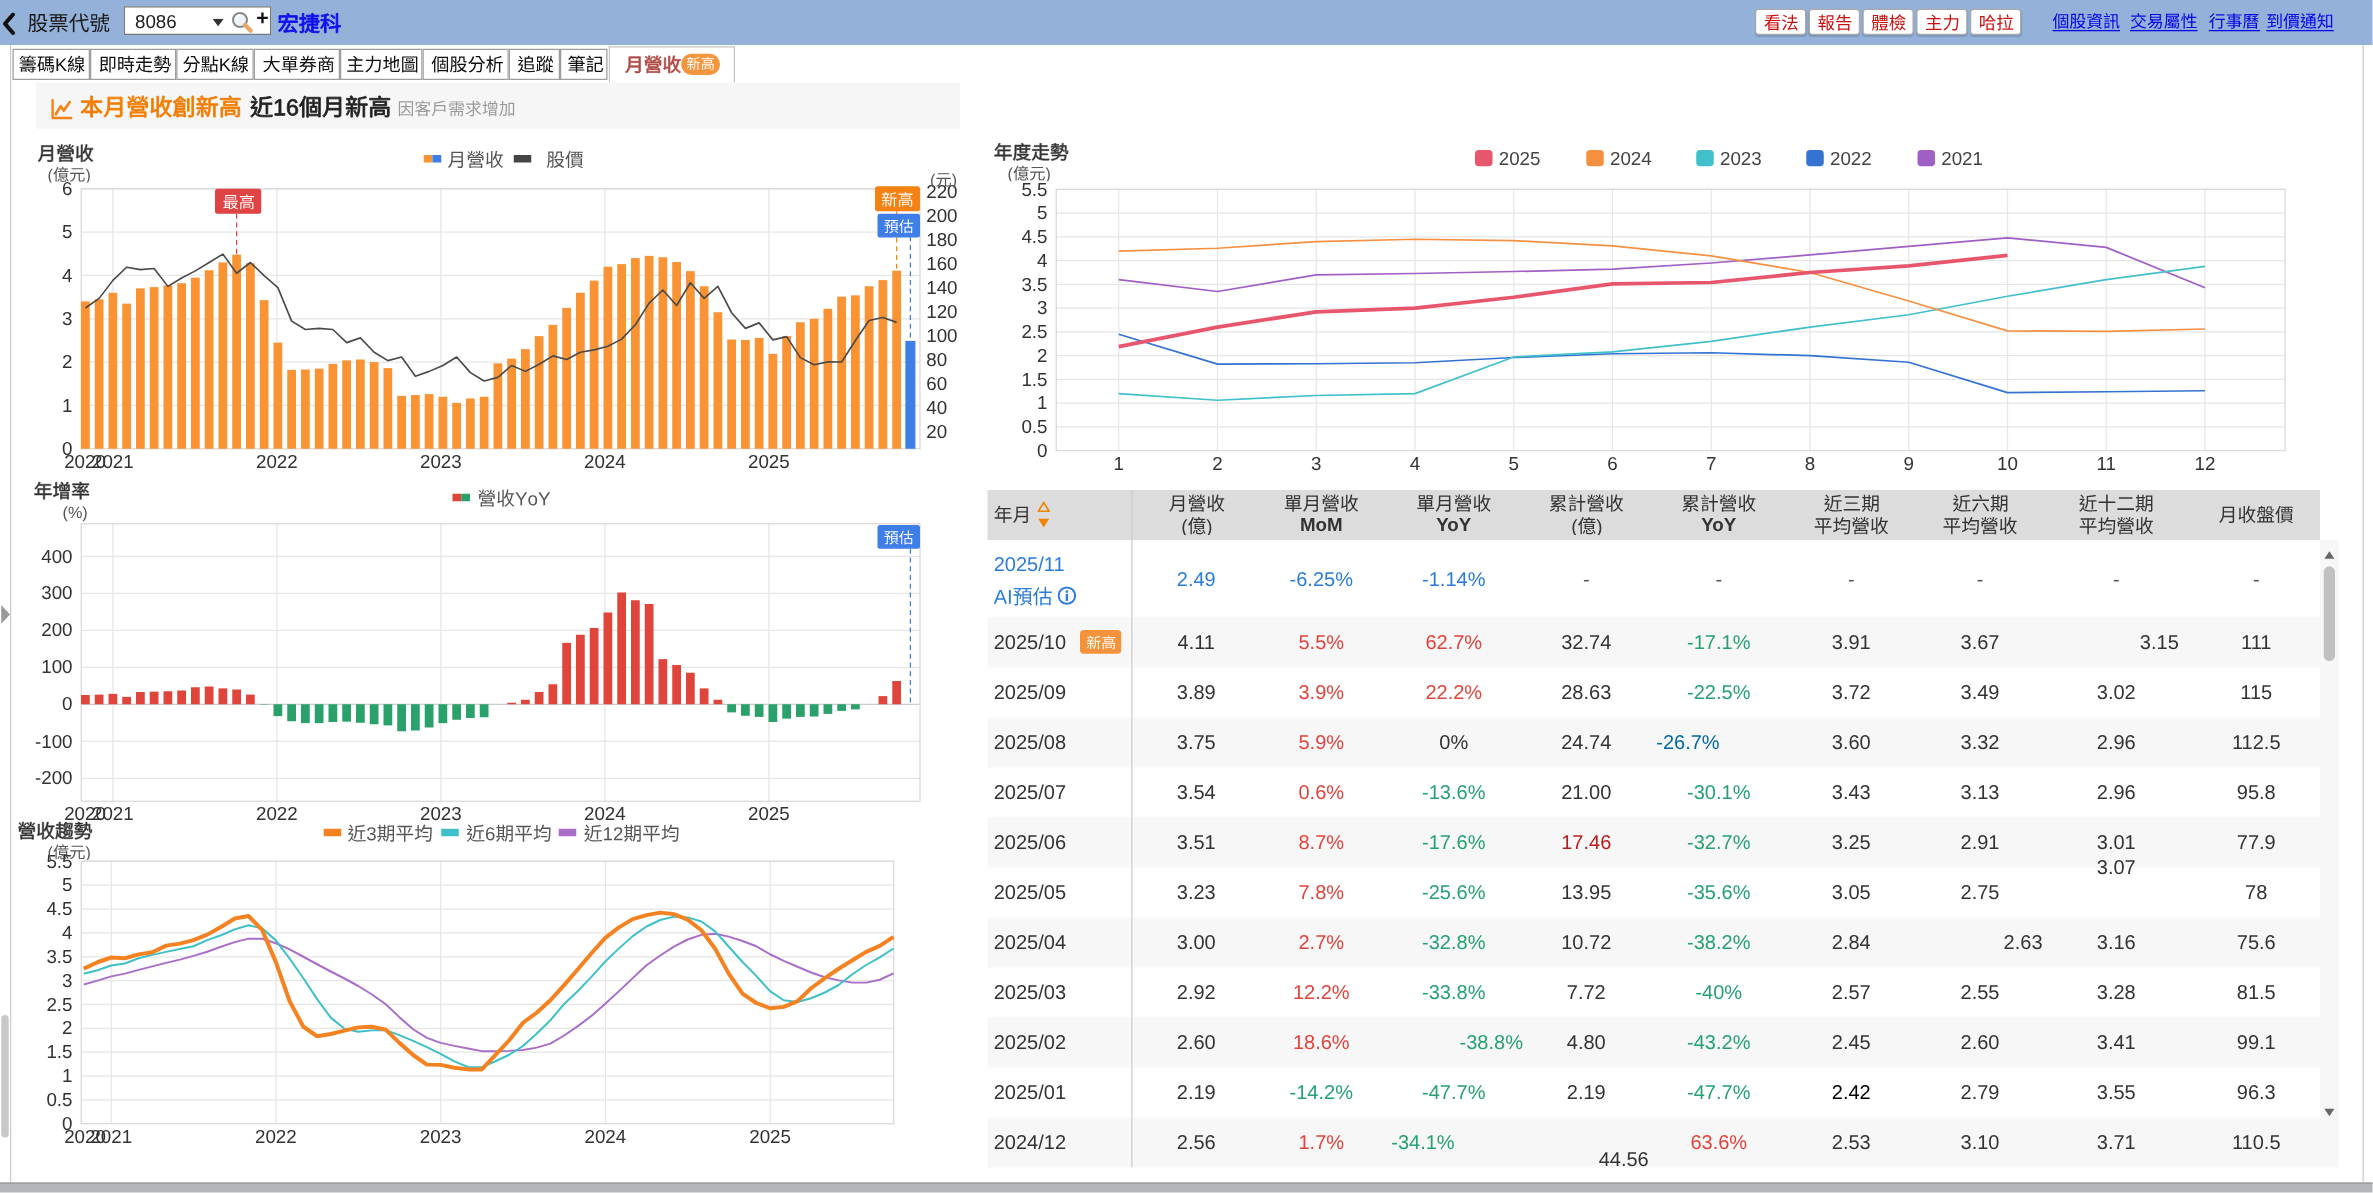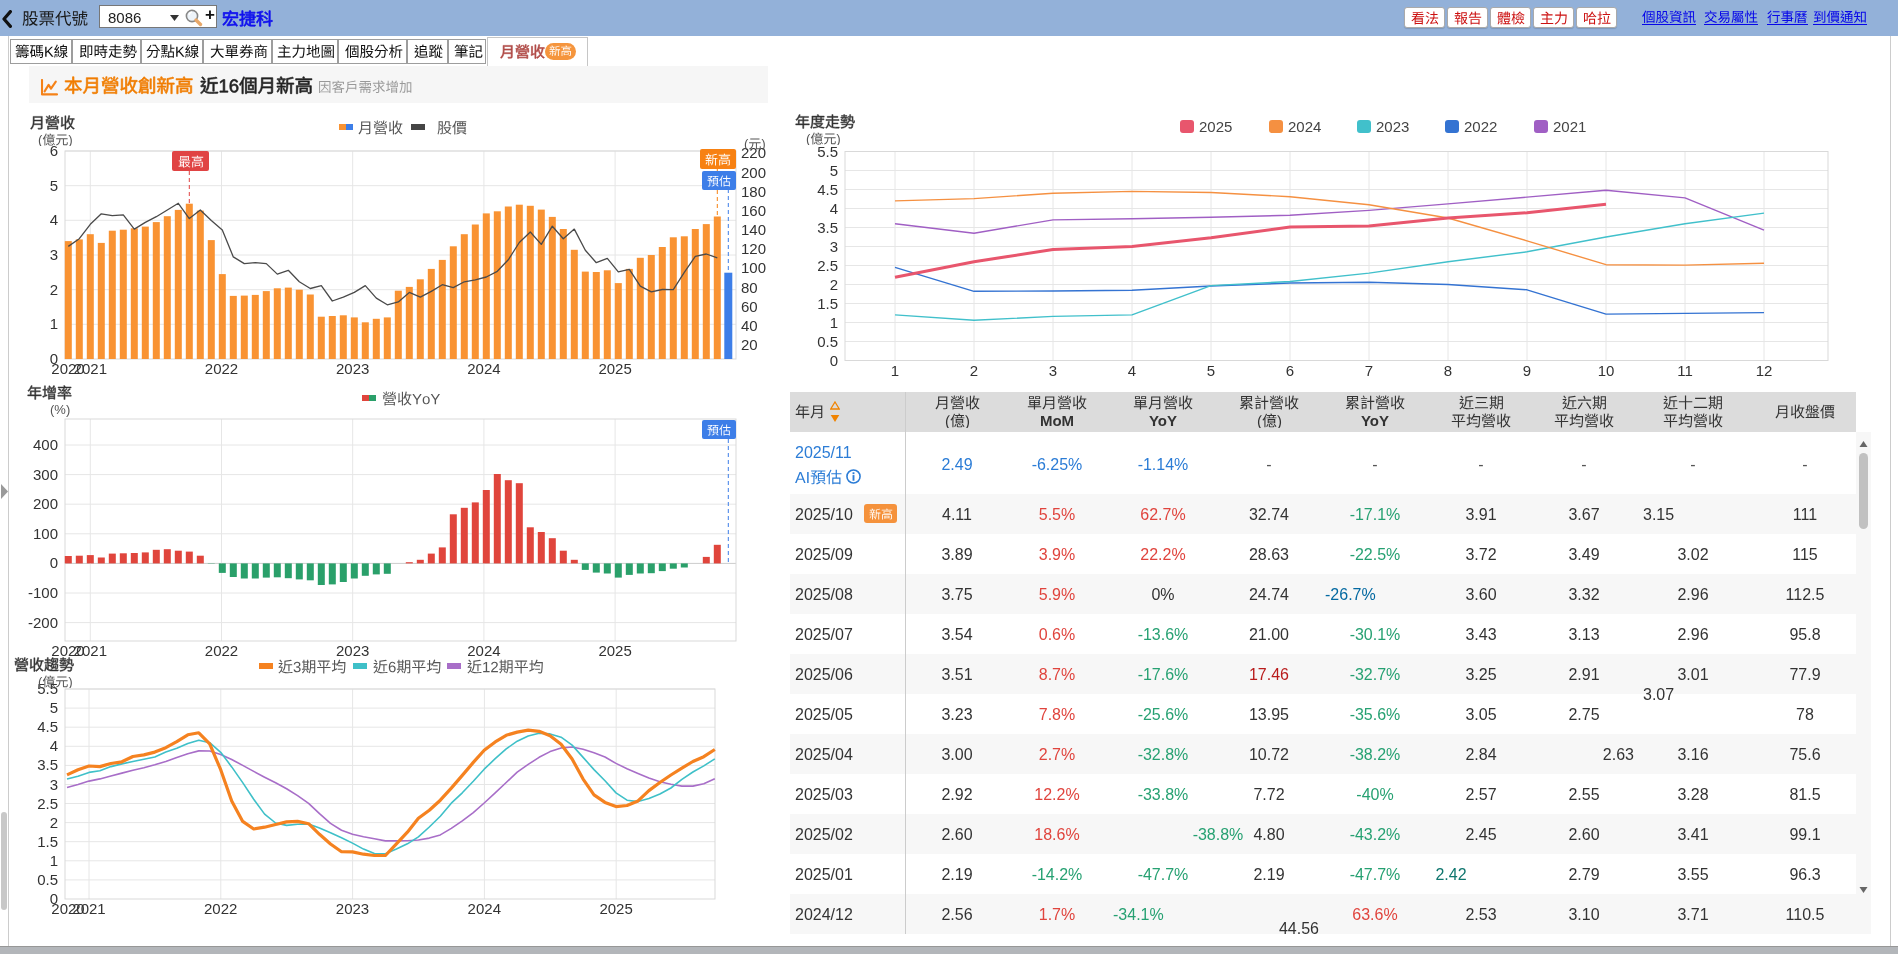--- a/index.html
+++ b/index.html
@@ -924,21 +924,21 @@
       <use href="#g9ad8" x="1000"></use>
     </g>
   </svg>
 <div style="position:absolute;left:907px;top:506px;width:100px;text-align:center;font:16px 'Liberation Sans',sans-serif;color:#333">4.11</div>
 <div style="position:absolute;left:1007px;top:506px;width:100px;text-align:center;font:16px 'Liberation Sans',sans-serif;color:#e0443d">5.5%</div>
 <div style="position:absolute;left:1113px;top:506px;width:100px;text-align:center;font:16px 'Liberation Sans',sans-serif;color:#e0443d">62.7%</div>
 <div style="position:absolute;left:1219px;top:506px;width:100px;text-align:center;font:16px 'Liberation Sans',sans-serif;color:#333">32.74</div>
 <div style="position:absolute;left:1325px;top:506px;width:100px;text-align:center;font:16px 'Liberation Sans',sans-serif;color:#26a172">-17.1%</div>
 <div style="position:absolute;left:1431px;top:506px;width:100px;text-align:center;font:16px 'Liberation Sans',sans-serif;color:#333">3.91</div>
 <div style="position:absolute;left:1534px;top:506px;width:100px;text-align:center;font:16px 'Liberation Sans',sans-serif;color:#333">3.67</div>
-<div style="position:absolute;left:1643px;top:506px;width:100px;text-align:left;font:16px 'Liberation Sans',sans-serif;color:#333">3.15</div>
+<div style="position:absolute;left:1643px;top:506px;width:100px;text-align:right;font:16px 'Liberation Sans',sans-serif;color:#333">3.15</div>
 <div style="position:absolute;left:1755px;top:506px;width:100px;text-align:center;font:16px 'Liberation Sans',sans-serif;color:#333">111</div>
 <div style="position:absolute;left:795px;top:546px;font:16px 'Liberation Sans',sans-serif;color:#333">2025/09</div>
 <div style="position:absolute;left:907px;top:546px;width:100px;text-align:center;font:16px 'Liberation Sans',sans-serif;color:#333">3.89</div>
 <div style="position:absolute;left:1007px;top:546px;width:100px;text-align:center;font:16px 'Liberation Sans',sans-serif;color:#e0443d">3.9%</div>
 <div style="position:absolute;left:1113px;top:546px;width:100px;text-align:center;font:16px 'Liberation Sans',sans-serif;color:#e0443d">22.2%</div>
 <div style="position:absolute;left:1219px;top:546px;width:100px;text-align:center;font:16px 'Liberation Sans',sans-serif;color:#333">28.63</div>
 <div style="position:absolute;left:1325px;top:546px;width:100px;text-align:center;font:16px 'Liberation Sans',sans-serif;color:#26a172">-22.5%</div>
 <div style="position:absolute;left:1431px;top:546px;width:100px;text-align:center;font:16px 'Liberation Sans',sans-serif;color:#333">3.72</div>
 <div style="position:absolute;left:1534px;top:546px;width:100px;text-align:center;font:16px 'Liberation Sans',sans-serif;color:#333">3.49</div>
 <div style="position:absolute;left:1643px;top:546px;width:100px;text-align:center;font:16px 'Liberation Sans',sans-serif;color:#333">3.02</div>
@@ -976,21 +976,21 @@
 <div style="position:absolute;left:1643px;top:666px;width:100px;text-align:center;font:16px 'Liberation Sans',sans-serif;color:#333">3.01</div>
 <div style="position:absolute;left:1755px;top:666px;width:100px;text-align:center;font:16px 'Liberation Sans',sans-serif;color:#333">77.9</div>
 <div style="position:absolute;left:795px;top:706px;font:16px 'Liberation Sans',sans-serif;color:#333">2025/05</div>
 <div style="position:absolute;left:907px;top:706px;width:100px;text-align:center;font:16px 'Liberation Sans',sans-serif;color:#333">3.23</div>
 <div style="position:absolute;left:1007px;top:706px;width:100px;text-align:center;font:16px 'Liberation Sans',sans-serif;color:#e0443d">7.8%</div>
 <div style="position:absolute;left:1113px;top:706px;width:100px;text-align:center;font:16px 'Liberation Sans',sans-serif;color:#26a172">-25.6%</div>
 <div style="position:absolute;left:1219px;top:706px;width:100px;text-align:center;font:16px 'Liberation Sans',sans-serif;color:#333">13.95</div>
 <div style="position:absolute;left:1325px;top:706px;width:100px;text-align:center;font:16px 'Liberation Sans',sans-serif;color:#26a172">-35.6%</div>
 <div style="position:absolute;left:1431px;top:706px;width:100px;text-align:center;font:16px 'Liberation Sans',sans-serif;color:#333">3.05</div>
 <div style="position:absolute;left:1534px;top:706px;width:100px;text-align:center;font:16px 'Liberation Sans',sans-serif;color:#333">2.75</div>
-<div style="position:absolute;left:1643px;top:686px;width:100px;text-align:left;font:16px 'Liberation Sans',sans-serif;color:#333">3.07</div>
+<div style="position:absolute;left:1643px;top:686px;width:100px;text-align:center;font:16px 'Liberation Sans',sans-serif;color:#333">3.07</div>
 <div style="position:absolute;left:1755px;top:706px;width:100px;text-align:center;font:16px 'Liberation Sans',sans-serif;color:#333">78</div>
 <div style="position:absolute;left:790px;top:734px;width:1066px;height:40px;background:#f7f7f7"></div>
 <div style="position:absolute;left:795px;top:746px;font:16px 'Liberation Sans',sans-serif;color:#333">2025/04</div>
 <div style="position:absolute;left:907px;top:746px;width:100px;text-align:center;font:16px 'Liberation Sans',sans-serif;color:#333">3.00</div>
 <div style="position:absolute;left:1007px;top:746px;width:100px;text-align:center;font:16px 'Liberation Sans',sans-serif;color:#e0443d">2.7%</div>
 <div style="position:absolute;left:1113px;top:746px;width:100px;text-align:center;font:16px 'Liberation Sans',sans-serif;color:#26a172">-32.8%</div>
 <div style="position:absolute;left:1219px;top:746px;width:100px;text-align:center;font:16px 'Liberation Sans',sans-serif;color:#333">10.72</div>
 <div style="position:absolute;left:1325px;top:746px;width:100px;text-align:center;font:16px 'Liberation Sans',sans-serif;color:#26a172">-38.2%</div>
 <div style="position:absolute;left:1431px;top:746px;width:100px;text-align:center;font:16px 'Liberation Sans',sans-serif;color:#333">2.84</div>
 <div style="position:absolute;left:1534px;top:746px;width:100px;text-align:right;font:16px 'Liberation Sans',sans-serif;color:#333">2.63</div>
@@ -1003,34 +1003,34 @@
 <div style="position:absolute;left:1219px;top:786px;width:100px;text-align:center;font:16px 'Liberation Sans',sans-serif;color:#333">7.72</div>
 <div style="position:absolute;left:1325px;top:786px;width:100px;text-align:center;font:16px 'Liberation Sans',sans-serif;color:#26a172">-40%</div>
 <div style="position:absolute;left:1431px;top:786px;width:100px;text-align:center;font:16px 'Liberation Sans',sans-serif;color:#333">2.57</div>
 <div style="position:absolute;left:1534px;top:786px;width:100px;text-align:center;font:16px 'Liberation Sans',sans-serif;color:#333">2.55</div>
 <div style="position:absolute;left:1643px;top:786px;width:100px;text-align:center;font:16px 'Liberation Sans',sans-serif;color:#333">3.28</div>
 <div style="position:absolute;left:1755px;top:786px;width:100px;text-align:center;font:16px 'Liberation Sans',sans-serif;color:#333">81.5</div>
 <div style="position:absolute;left:790px;top:814px;width:1066px;height:40px;background:#f7f7f7"></div>
 <div style="position:absolute;left:795px;top:826px;font:16px 'Liberation Sans',sans-serif;color:#333">2025/02</div>
 <div style="position:absolute;left:907px;top:826px;width:100px;text-align:center;font:16px 'Liberation Sans',sans-serif;color:#333">2.60</div>
 <div style="position:absolute;left:1007px;top:826px;width:100px;text-align:center;font:16px 'Liberation Sans',sans-serif;color:#e0443d">18.6%</div>
-<div style="position:absolute;left:1168px;top:826px;width:100px;text-align:center;font:16px 'Liberation Sans',sans-serif;color:#26a172">-38.8%</div>
+<div style="position:absolute;left:1143px;top:826px;width:100px;text-align:center;font:16px 'Liberation Sans',sans-serif;color:#26a172">-38.8%</div>
 <div style="position:absolute;left:1219px;top:826px;width:100px;text-align:center;font:16px 'Liberation Sans',sans-serif;color:#333">4.80</div>
 <div style="position:absolute;left:1325px;top:826px;width:100px;text-align:center;font:16px 'Liberation Sans',sans-serif;color:#26a172">-43.2%</div>
 <div style="position:absolute;left:1431px;top:826px;width:100px;text-align:center;font:16px 'Liberation Sans',sans-serif;color:#333">2.45</div>
 <div style="position:absolute;left:1534px;top:826px;width:100px;text-align:center;font:16px 'Liberation Sans',sans-serif;color:#333">2.60</div>
 <div style="position:absolute;left:1643px;top:826px;width:100px;text-align:center;font:16px 'Liberation Sans',sans-serif;color:#333">3.41</div>
 <div style="position:absolute;left:1755px;top:826px;width:100px;text-align:center;font:16px 'Liberation Sans',sans-serif;color:#333">99.1</div>
 <div style="position:absolute;left:795px;top:866px;font:16px 'Liberation Sans',sans-serif;color:#333">2025/01</div>
 <div style="position:absolute;left:907px;top:866px;width:100px;text-align:center;font:16px 'Liberation Sans',sans-serif;color:#333">2.19</div>
 <div style="position:absolute;left:1007px;top:866px;width:100px;text-align:center;font:16px 'Liberation Sans',sans-serif;color:#26a172">-14.2%</div>
 <div style="position:absolute;left:1113px;top:866px;width:100px;text-align:center;font:16px 'Liberation Sans',sans-serif;color:#26a172">-47.7%</div>
 <div style="position:absolute;left:1219px;top:866px;width:100px;text-align:center;font:16px 'Liberation Sans',sans-serif;color:#333">2.19</div>
 <div style="position:absolute;left:1325px;top:866px;width:100px;text-align:center;font:16px 'Liberation Sans',sans-serif;color:#26a172">-47.7%</div>
-<div style="position:absolute;left:1401px;top:866px;width:100px;text-align:center;font:16px 'Liberation Sans',sans-serif;color:#0f766e">2.42</div>
+<div style="position:absolute;left:1431px;top:866px;width:100px;text-align:center;font:16px 'Liberation Sans',sans-serif;color:#000000">2.42</div>
 <div style="position:absolute;left:1534px;top:866px;width:100px;text-align:center;font:16px 'Liberation Sans',sans-serif;color:#333">2.79</div>
 <div style="position:absolute;left:1643px;top:866px;width:100px;text-align:center;font:16px 'Liberation Sans',sans-serif;color:#333">3.55</div>
 <div style="position:absolute;left:1755px;top:866px;width:100px;text-align:center;font:16px 'Liberation Sans',sans-serif;color:#333">96.3</div>
 <div style="position:absolute;left:790px;top:894px;width:1066px;height:40px;background:#f7f7f7"></div>
 <div style="position:absolute;left:795px;top:906px;font:16px 'Liberation Sans',sans-serif;color:#333">2024/12</div>
 <div style="position:absolute;left:907px;top:906px;width:100px;text-align:center;font:16px 'Liberation Sans',sans-serif;color:#333">2.56</div>
 <div style="position:absolute;left:1007px;top:906px;width:100px;text-align:center;font:16px 'Liberation Sans',sans-serif;color:#e0443d">1.7%</div>
 <div style="position:absolute;left:1113px;top:906px;width:100px;text-align:left;font:16px 'Liberation Sans',sans-serif;color:#26a172">-34.1%</div>
 <div style="position:absolute;left:1219px;top:920px;width:100px;text-align:right;font:16px 'Liberation Sans',sans-serif;color:#333">44.56</div>
 <div style="position:absolute;left:1325px;top:906px;width:100px;text-align:center;font:16px 'Liberation Sans',sans-serif;color:#e0443d">63.6%</div>

